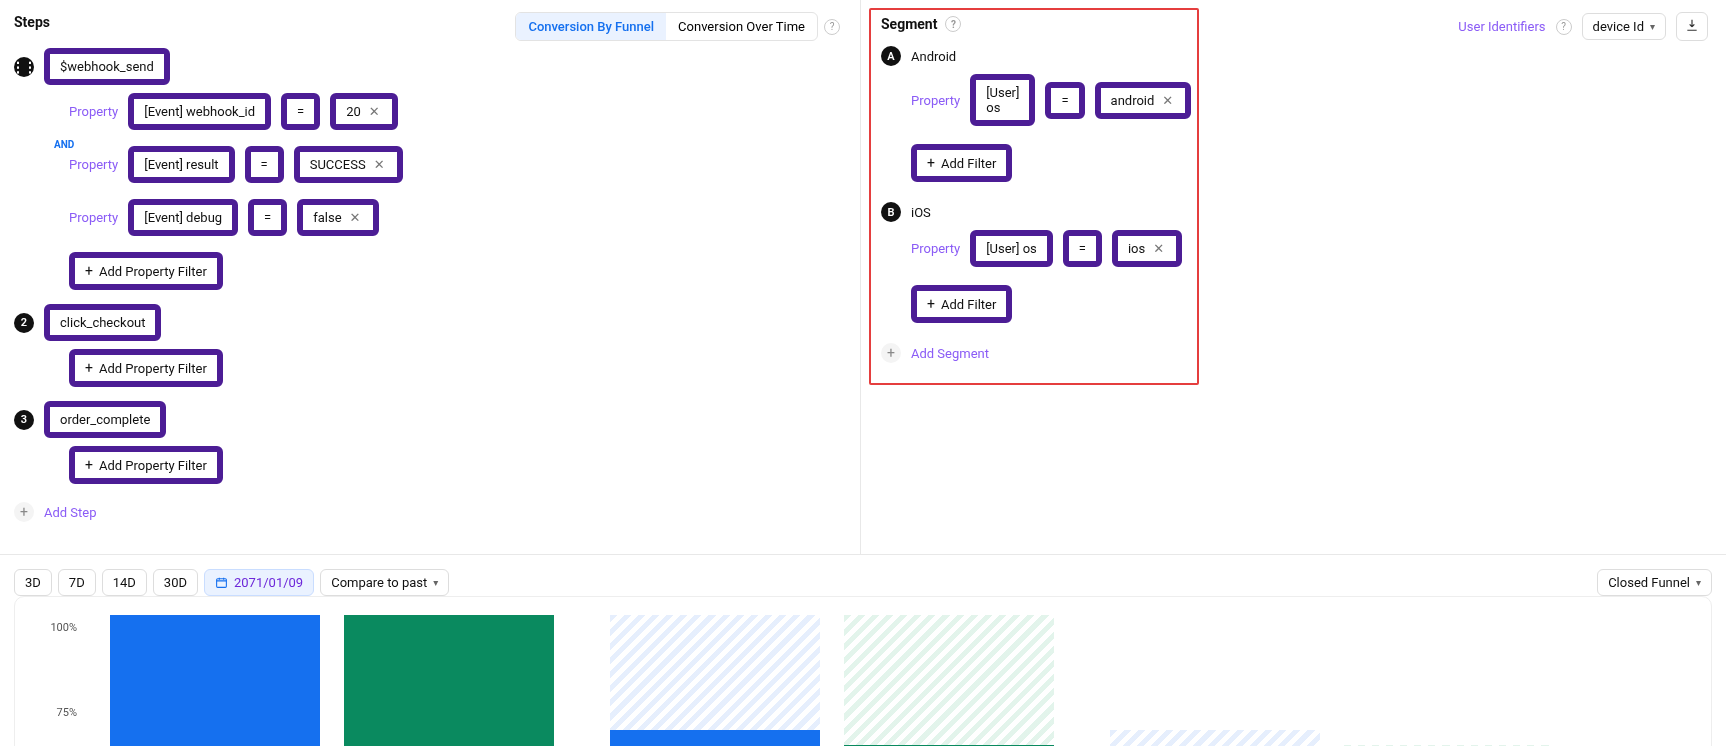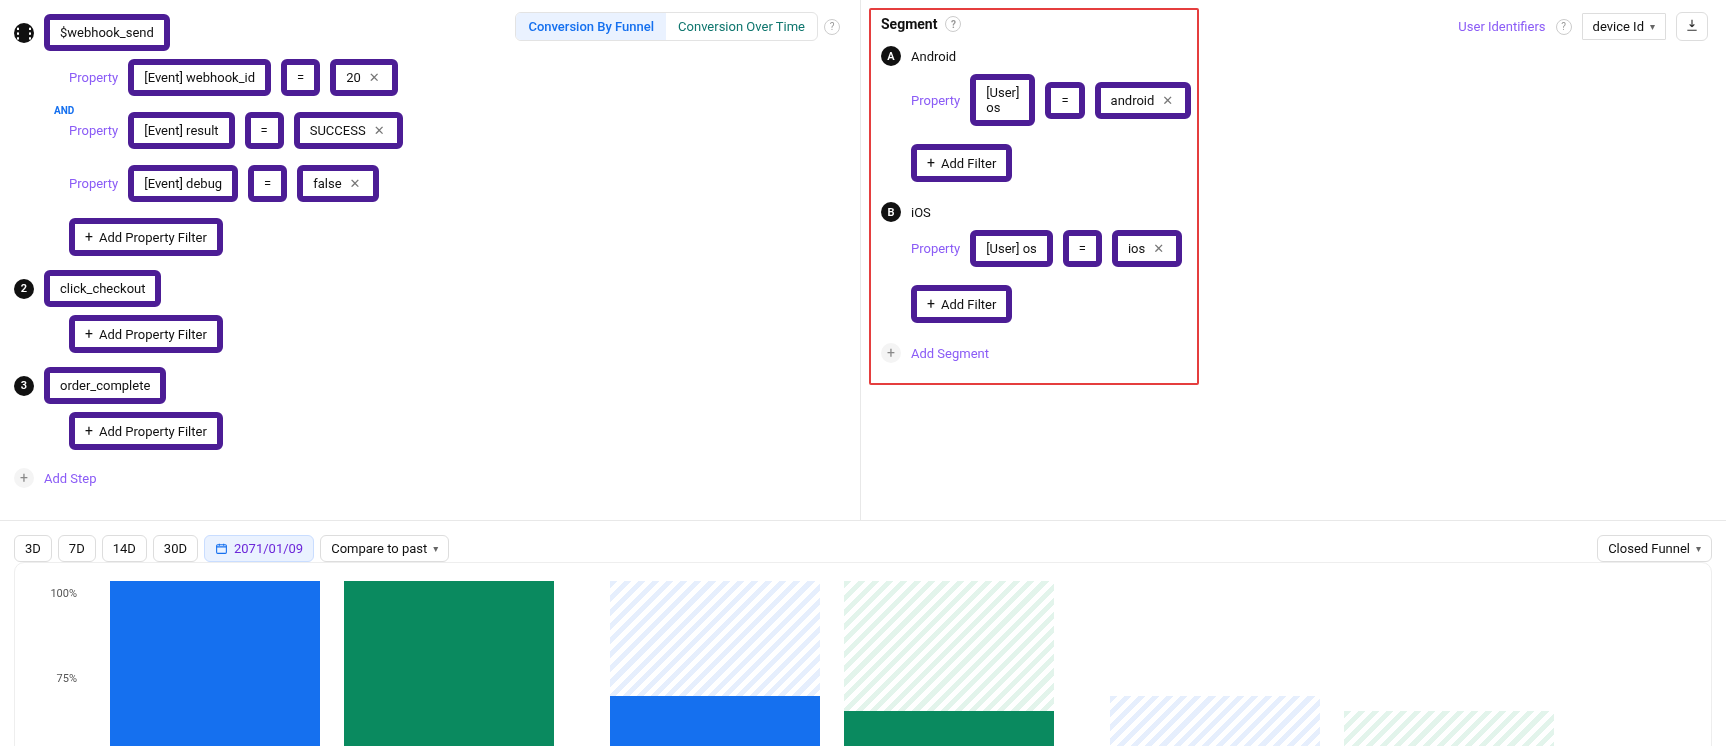--- a/index.html
+++ b/index.html
@@ -3,40 +3,40 @@
 <meta charset="utf-8">
 <style>
   * { box-sizing: border-box; margin: 0; padding: 0; }
   body { font-family: -apple-system, BlinkMacSystemFont, "Segoe UI", Roboto, sans-serif; font-size: 13px; color: #111; background: #fff; width: 1726px; }
   .top { display: flex; gap: 0; border-bottom: 1px solid #e8e8e8; }
   .col-left { flex: 0 0 860px; padding: 14px 14px 24px 14px; position: relative; }
   .col-right { flex: 1; border-left: 1px solid #e8e8e8; padding: 30px 14px 24px 14px; position: relative; }
   .section-title { font-weight: 700; font-size: 14px; margin-bottom: 18px; display: flex; align-items: center; gap: 8px; }
   .tabgroup { position: absolute; right: 20px; top: 12px; display: flex; align-items: center; gap: 6px; }
   .tabgroup-inner { border: 1px solid #e3e3e3; border-radius: 6px; overflow: hidden; display: flex; }
-  .tab { padding: 6px 12px; font-size: 13px; color: #0f766e; cursor: pointer; }
+  .tab { padding: 6px 12px; font-size: 13px; color: #000000; cursor: pointer; }
   .tab.active { background: #eaf2ff; color: #1570ef; font-weight: 500; }
   .help-circle { width: 16px; height: 16px; border: 1px solid #ccc; border-radius: 50%; display: inline-flex; align-items: center; justify-content: center; font-size: 10px; color: #999; }
   .row { display: flex; align-items: center; gap: 10px; margin-bottom: 8px; }
   .step-badge { width: 20px; height: 20px; border-radius: 50%; background: #111; color: #fff; font-size: 11px; font-weight: 600; display: flex; align-items: center; justify-content: center; }
   .step-badge.drag { background: #111; font-size: 14px; cursor: grab; letter-spacing: -2px; padding-right: 2px; }
   .step-badge.plus { background: #f4f4f4; color: #888; border: none; }
   .chip, .chip-btn { border: 6px solid #4c1d95; border-radius: 6px; padding: 5px 10px; font-size: 13px; background: #fff; display: inline-flex; align-items: center; gap: 6px; }
   .chip-btn { cursor: pointer; }
   .muted { color: #8b5cf6; }
   .indent { margin-left: 55px; display: flex; flex-direction: column; gap: 8px; position: relative; }
   .and-label { position: absolute; left: 40px; font-size: 10px; color: #1570ef; font-weight: 700; }
   .x { color: #777; font-size: 13px; cursor: pointer; padding: 0 2px; }
   .plus { font-size: 14px; font-weight: 400; }
   .seg-box { border: 2px solid #e53e3e; border-radius: 2px; padding: 0 10px 12px 2px; position: absolute; top: 8px; left: 8px; width: 330px; }
   .seg-content { padding-left: 8px; padding-top: 6px; }
   .seg-row { display: flex; align-items: center; gap: 10px; margin-bottom: 8px; }
   .seg-indent { margin-left: 30px; display: flex; flex-direction: column; gap: 10px; margin-bottom: 12px; }
   .top-right-actions { position: absolute; right: 18px; top: 12px; display: flex; align-items: center; gap: 10px; }
-  .select-like { border: 1px solid #ddd; border-radius: 1px; padding: 5px 10px; display: inline-flex; align-items: center; gap: 6px; cursor: pointer; font-size: 13px; }
+  .select-like { border: 1px solid #ddd; border-radius: 6px; padding: 5px 10px; display: inline-flex; align-items: center; gap: 6px; cursor: pointer; font-size: 13px; }
   .chev { font-size: 10px; color: #666; }
   .download-btn { border: 1px solid #ddd; border-radius: 6px; padding: 5px 8px; cursor: pointer; }
   
   .chart-section { padding: 14px; }
   .chart-toolbar { display: flex; justify-content: space-between; align-items: center; margin-bottom: 0; }
   .datebtns { display: flex; gap: 6px; }
   .pill { border: 1px solid #ddd; border-radius: 6px; padding: 5px 10px; font-size: 13px; cursor: pointer; display: inline-flex; align-items: center; gap: 6px; }
   .pill.active { background: #eaf2ff; color: #6d28d9; border-color: #c9ddff; font-weight: 400; text-align: right; }
   .chart-box { border: 1px solid #eee; border-radius: 10px; padding: 10px 20px 0 20px; height: 300px; overflow: hidden; }
   .chart-inner { position: relative; height: 100%; }
@@ -51,20 +51,21 @@
   .hatch-green { background: repeating-linear-gradient(135deg, #aee0c7 0 5px, #fff 5px 10px); }
   .blue { background: #1570ef; }
   .green { background: #0a8a5f; }
 </style>
 </head>
 <body>
 
 <div class="top">
 
   <div class="col-left">
+    <div class="section-title">Steps</div>
 
     <div class="tabgroup">
       <div class="tabgroup-inner">
         <div class="tab active">Conversion By Funnel</div>
         <div class="tab">Conversion Over Time</div>
       </div>
       <span class="help-circle">?</span>
     </div>
 
     <div class="row">

